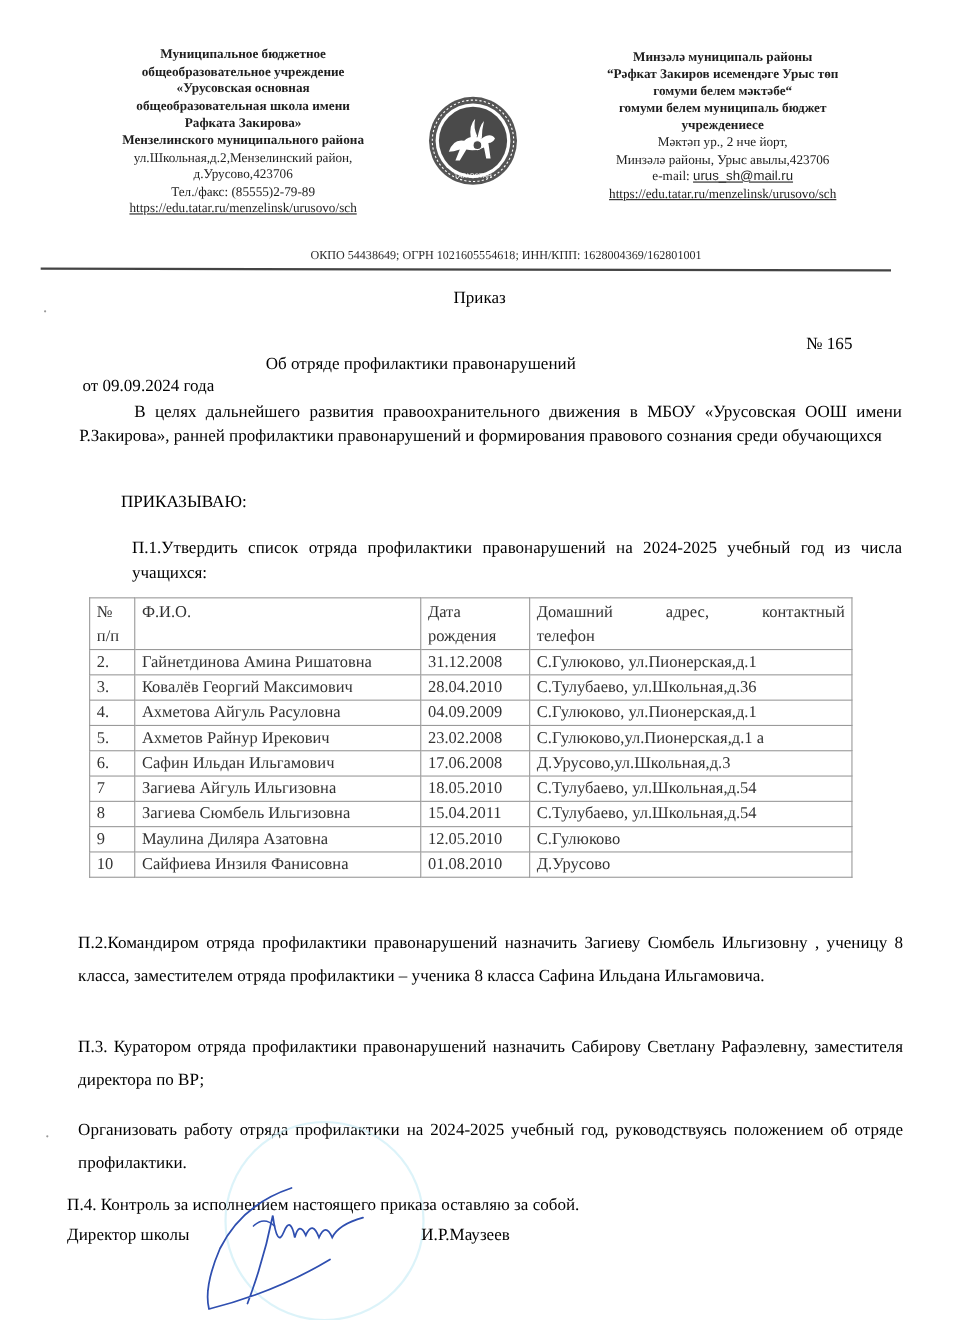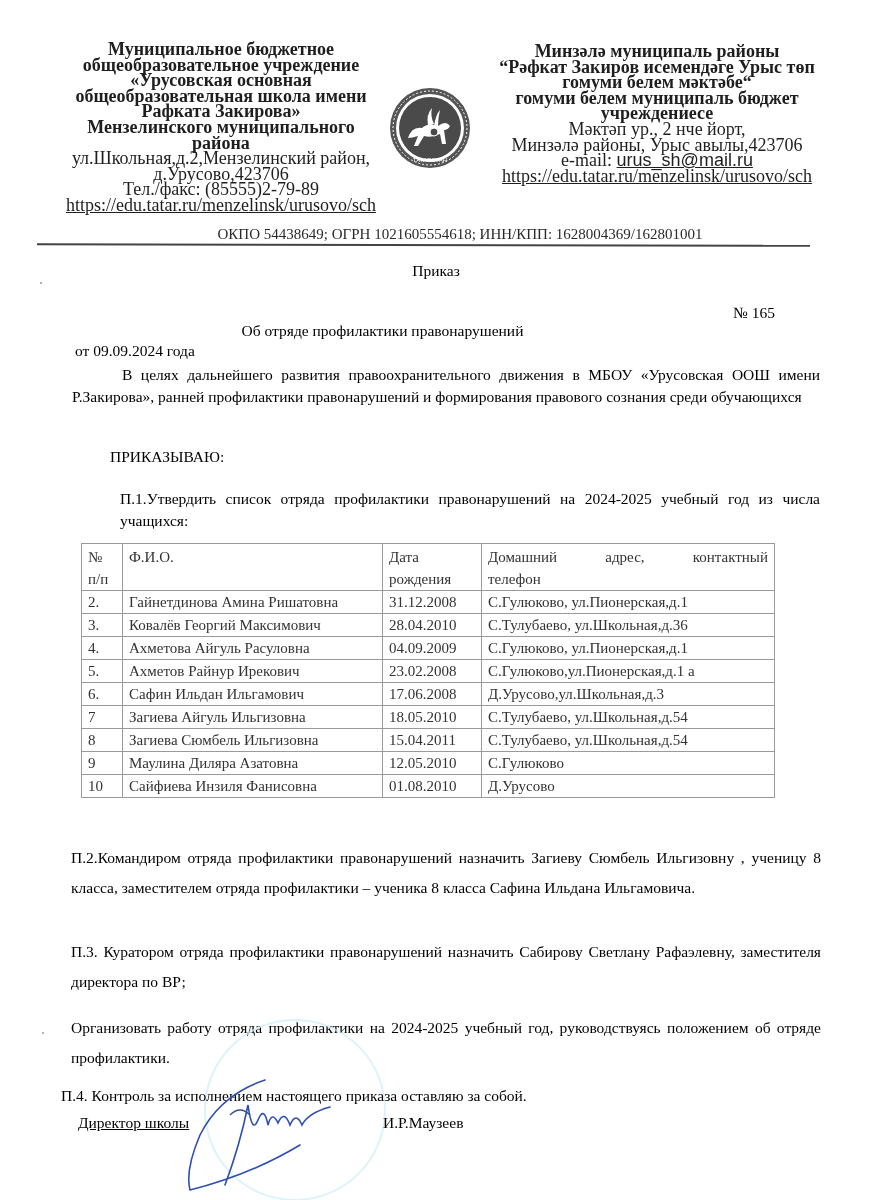--- a/index.html
+++ b/index.html
@@ -1,25 +1,25 @@
 <!DOCTYPE html>
 <html><head>
 <meta charset="utf-8">
 <style>
   html, body { margin: 0; padding: 0; background: #ffffff; }
   body { width: 872px; height: 1200px; position: relative; overflow: hidden;
          font-family: "Liberation Serif", serif; color: #2a2a2a; }
   .abs { position: absolute; }
-  .hdr { text-align: center; font-size: 18px; line-height: 15.6px; color: #1e1e1e; }
+  .hdr { text-align: center; font-size: 12px; line-height: 15.6px; color: #1e1e1e; }
   .hdr .b { font-weight: bold; }
   .hdr .mail { font-family: "Liberation Sans", sans-serif; text-decoration: underline; }
   .hdr .url { text-decoration: underline; }
   #hdr-left { left: 62px; top: 42px; width: 318px; }
   #hdr-right { left: 492px; top: 44px; width: 330px; }
-  #okpo { left: 180px; top: 226px; width: 560px; text-align: center; font-size: 15px; color: #2a2a2a; }
+  #okpo { left: 180px; top: 226px; width: 560px; text-align: center; font-size: 11px; color: #2a2a2a; }
   #rule { left: 37px; top: 244px; width: 773px; height: 2px; background: #444; transform: rotate(0.12deg); }
   #emblem { left: 388px; top: 86px; width: 84px; height: 84px; }
   .txt { font-size: 15.5px; line-height: 22px; color: #000000; }
   .just { text-align: justify; margin-left: 10px; }
   #title { left: 0; width: 872px; top: 260px; text-align: center; }
   #date { left: 75px; top: 300px; margin-top: 40px; }
   #num { left: 733px; top: 302px; }
   #subject { left: 0; width: 765px; top: 320px; text-align: center; }
   #preamble { left: 62px; top: 364px; width: 748px; }
   #preamble .indent { display: inline-block; width: 50px; }
@@ -28,21 +28,21 @@
   #tbl { left: 81px; top: 543px; border-collapse: collapse;
          font-size: 15px; color: #333; }
   #tbl td { border: 1px solid #9a9a9a; padding: 0 6px; vertical-align: top; line-height: 22px; height: 22px; }
   #tbl tr.head td { line-height: 22px; padding-top: 2px; }
   .c1 { width: 28px; } .c2 { width: 247px; } .c3 { width: 86px; } .c4 { width: 280px; }
   .hdr-addr { display: flex; justify-content: space-between; }
   #p2 { left: 61px; top: 843px; width: 750px; line-height: 30px; }
   #p3 { left: 61px; top: 937px; width: 750px; line-height: 30px; }
   #p3b { left: 61px; top: 1013px; width: 750px; line-height: 30px; }
   #p4 { left: 61px; top: 1085px; }
-  #director { left: 78px; top: 1112px; text-decoration: underline; }
+  #director { left: 61px; top: 1112px; }
   #director-name { left: 383px; top: 1112px; }
   #signature { left: 130px; top: 1075px; width: 230px; height: 120px; }
   #stamp { left: 160px; top: 1000px; width: 270px; height: 200px; }
   .dot { position: absolute; width: 2px; height: 2px; background: #999; border-radius: 1px; }
 </style>
 </head>
 <body>
 
 <div id="hdr-left" class="abs hdr">
   <div class="b">Муниципальное бюджетное</div>

